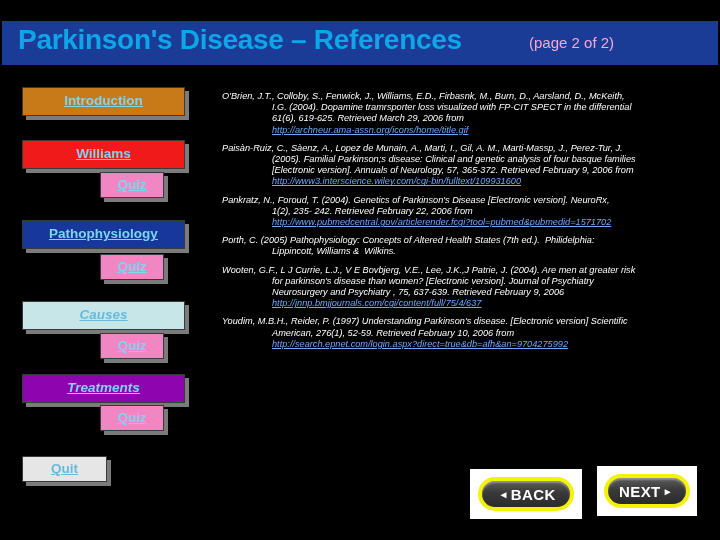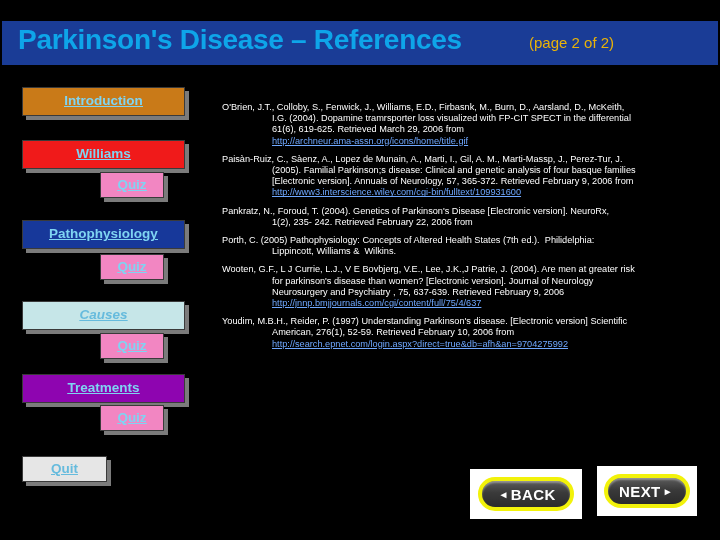--- a/index.html
+++ b/index.html
@@ -32,21 +32,21 @@
     color: #0ea5e9;
     font-size: 28px;
     font-weight: bold;
     letter-spacing: -0.3px;
     white-space: nowrap;
   }
   #title-page {
     position: absolute;
     left: 527px;
     top: 13px;
-    color: #eab308;
+    color: #f9a8d4;
     font-size: 15px;
     white-space: nowrap;
   }
 
   
   .nav-btn {
     position: absolute;
     box-sizing: border-box;
     border: 1px solid #3A3A3A;
     text-align: left;
@@ -65,42 +65,43 @@
   .nav-btn.quiz  { left: 100px; width: 64px;  height: 26px; }
   .nav-btn.quit  { left: 22px;  width: 85px;  height: 26px; }
 
   #btn-introduction   { top: 87px;  background: #C97A18; }
   #btn-symptoms       { top: 140px; background: #F01A1A; }
   #btn-quiz-symptoms  { top: 172px; background: #F286C2; }
   #btn-pathophys      { top: 220px; background: #17389A; }
   #btn-quiz-patho     { top: 254px; background: #F286C2; }
   #btn-causes         { top: 301px; background: #C6E6E8; font-style: italic; }
   #btn-quiz-causes    { top: 333px; background: #F286C2; }
-  #btn-treatments     { top: 374px; background: #8E05B0; }
+  #btn-treatments     { top: 374px; background: #8E05B0; font-style: italic; }
   #btn-quiz-treat     { top: 405px; background: #F286C2; }
   #btn-quit           { top: 456px; background: #E6E6E6; }
 
   #btn-causes .nav-label,
   #btn-quit .nav-label { color: #66BBDD; }
 
   .nav-label {
     display: block;
     text-decoration: underline;
     pointer-events: none;
   }
 
   
   #references {
     position: absolute;
     left: 222px;
-    top: 102px;
+    top: 91px;
     width: 492px;
     color: #FFFFFF;
     font-size: 9.2px;
     line-height: 11.2px;
+    font-style: italic;
   }
   .ref-block { margin-bottom: 7px; position: relative; }
   .ref-line  { display: block; white-space: pre-wrap; }
   .ref-line.indent { padding-left: 50px; }
   .ref-line.hang   { padding-left: 0px; }
   .ref-url {
     color: #6FA8FF;
     text-decoration: underline;
     word-break: break-all;
     cursor: pointer;
@@ -198,28 +199,29 @@
     </div>
     <div class="ref-block">
       <span class="ref-line hang">Paisàn-Ruiz, C., Sàenz, A., Lopez de Munain, A., Marti, I., Gil, A. M., Marti-Massp, J., Perez-Tur, J.</span>
       <span class="ref-line indent">(2005). Familial Parkinson;s disease: Clinical and genetic analysis of four basque families</span>
       <span class="ref-line indent">[Electronic version]. Annuals of Neurology, 57, 365-372. Retrieved February 9, 2006 from</span>
       <span class="ref-line indent ref-url">http://www3.interscience.wiley.com/cgi-bin/fulltext/109931600</span>
     </div>
     <div class="ref-block">
       <span class="ref-line hang">Pankratz, N., Foroud, T. (2004). Genetics of Parkinson's Disease [Electronic version]. NeuroRx,</span>
       <span class="ref-line indent">1(2), 235- 242. Retrieved February 22, 2006 from</span>
+      <span class="ref-line indent ref-url">http://www.pubmedcentral.gov/articlerender.fcgi?tool=pubmed&amp;pubmedid=1571702</span>
     </div>
     <div class="ref-block">
       <span class="ref-line hang">Porth, C. (2005) Pathophysiology: Concepts of Altered Health States (7th ed.).  Philidelphia:</span>
       <span class="ref-line indent">Lippincott, Williams &amp;  Wilkins.</span>
     </div>
     <div class="ref-block">
       <span class="ref-line hang">Wooten, G.F., L J Currie, L.J., V E Bovbjerg, V.E., Lee, J.K.,J Patrie, J. (2004). Are men at greater risk</span>
-      <span class="ref-line indent">for parkinson's disease than women? [Electronic version]. Journal of Neurology</span>
+      <span class="ref-line indent">for parkinson's disease than women? [Electronic version]. Journal of Psychiatry</span>
       <span class="ref-line indent">Neurosurgery and Psychiatry , 75, 637-639. Retrieved February 9, 2006</span>
       <span class="ref-line indent ref-url">http://jnnp.bmjjournals.com/cgi/content/full/75/4/637</span>
     </div>
     <div class="ref-block">
       <span class="ref-line hang">Youdim, M.B.H., Reider, P. (1997) Understanding Parkinson's disease. [Electronic version] Scientific</span>
       <span class="ref-line indent">American, 276(1), 52-59. Retrieved February 10, 2006 from</span>
       <span class="ref-line indent ref-url">http://search.epnet.com/login.aspx?direct=true&amp;db=afh&amp;an=9704275992</span>
     </div>
   </div>
 

